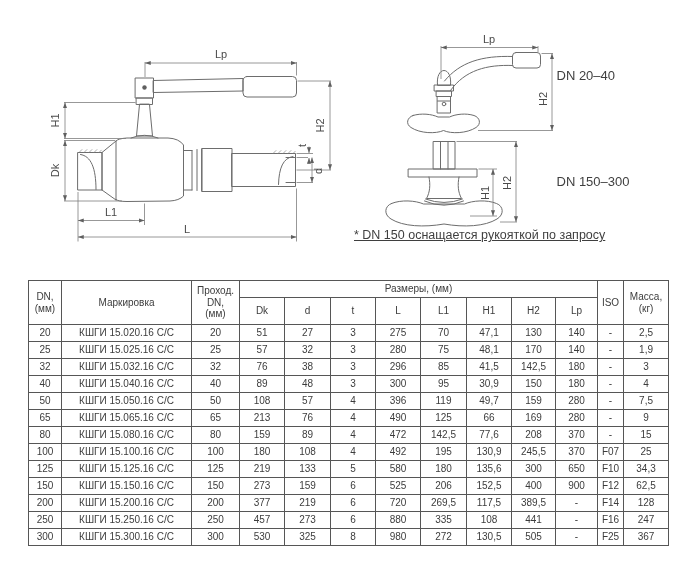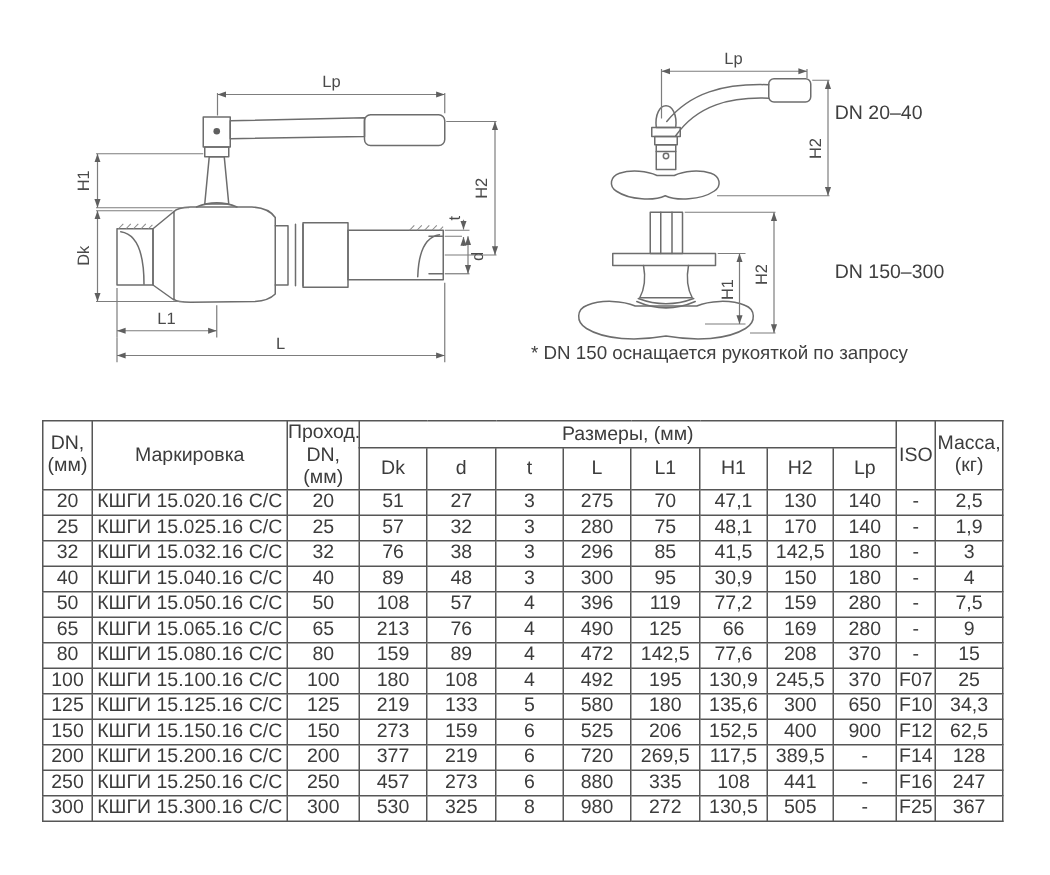--- a/index.html
+++ b/index.html
@@ -5,24 +5,24 @@
   html,body{margin:0;padding:0;background:#ffffff;}
   #page{position:relative;width:700px;height:583px;background:#ffffff;overflow:hidden;
         font-family:"Liberation Sans",sans-serif;color:#3c3c3c;}
   
   #diagram-svg{position:absolute;left:0;top:0;width:700px;height:270px;}
   .draw{stroke:#6d6d6d;stroke-width:1;fill:none;stroke-linejoin:round;stroke-linecap:round;}
   .dim{stroke:#7d7d7d;stroke-width:0.8;fill:none;}
   .hatch{stroke:#8a8a8a;stroke-width:0.7;fill:none;}
   .dimtext{font-family:"Liberation Sans",sans-serif;font-size:11px;fill:#4a4a4a;}
   .dntext{font-family:"Liberation Sans",sans-serif;font-size:13px;fill:#3f3f3f;}
-  #footnote{position:absolute;left:354px;top:228px;font-size:12.5px;color:#3f3f3f;}
+  #footnote{position:absolute;left:354px;top:228px;font-size:12.5px;color:#3f3f3f;text-decoration:underline;}
   
   #spec-table{position:absolute;left:28px;top:280px;width:640px;border-collapse:collapse;
-              table-layout:fixed;font-size:13px;color:#3c3c3c;border:1.5px solid #4a4a4a;}
+              table-layout:fixed;font-size:10px;color:#3c3c3c;border:1.5px solid #4a4a4a;}
   #spec-table th,#spec-table td{border:1px solid #565656;text-align:center;vertical-align:middle;
               padding:0;font-weight:normal;line-height:1.15;}
   #spec-table thead th{white-space:pre-line;}
   #spec-table .hrow1 th{height:16px;}
   #spec-table .hrow2 th{height:26px;}
   #spec-table tbody td{height:16px;}
 </style>
 </head>
 <body>
 
@@ -241,21 +241,21 @@
         </tr>
         <tr>
           <td>50</td>
           <td>КШГИ 15.050.16 С/С</td>
           <td>50</td>
           <td>108</td>
           <td>57</td>
           <td>4</td>
           <td>396</td>
           <td>119</td>
-          <td>77,2</td>
+          <td>49,7</td>
           <td>159</td>
           <td>280</td>
           <td>-</td>
           <td>7,5</td>
         </tr>
         <tr>
           <td>65</td>
           <td>КШГИ 15.065.16 С/С</td>
           <td>65</td>
           <td>213</td>

